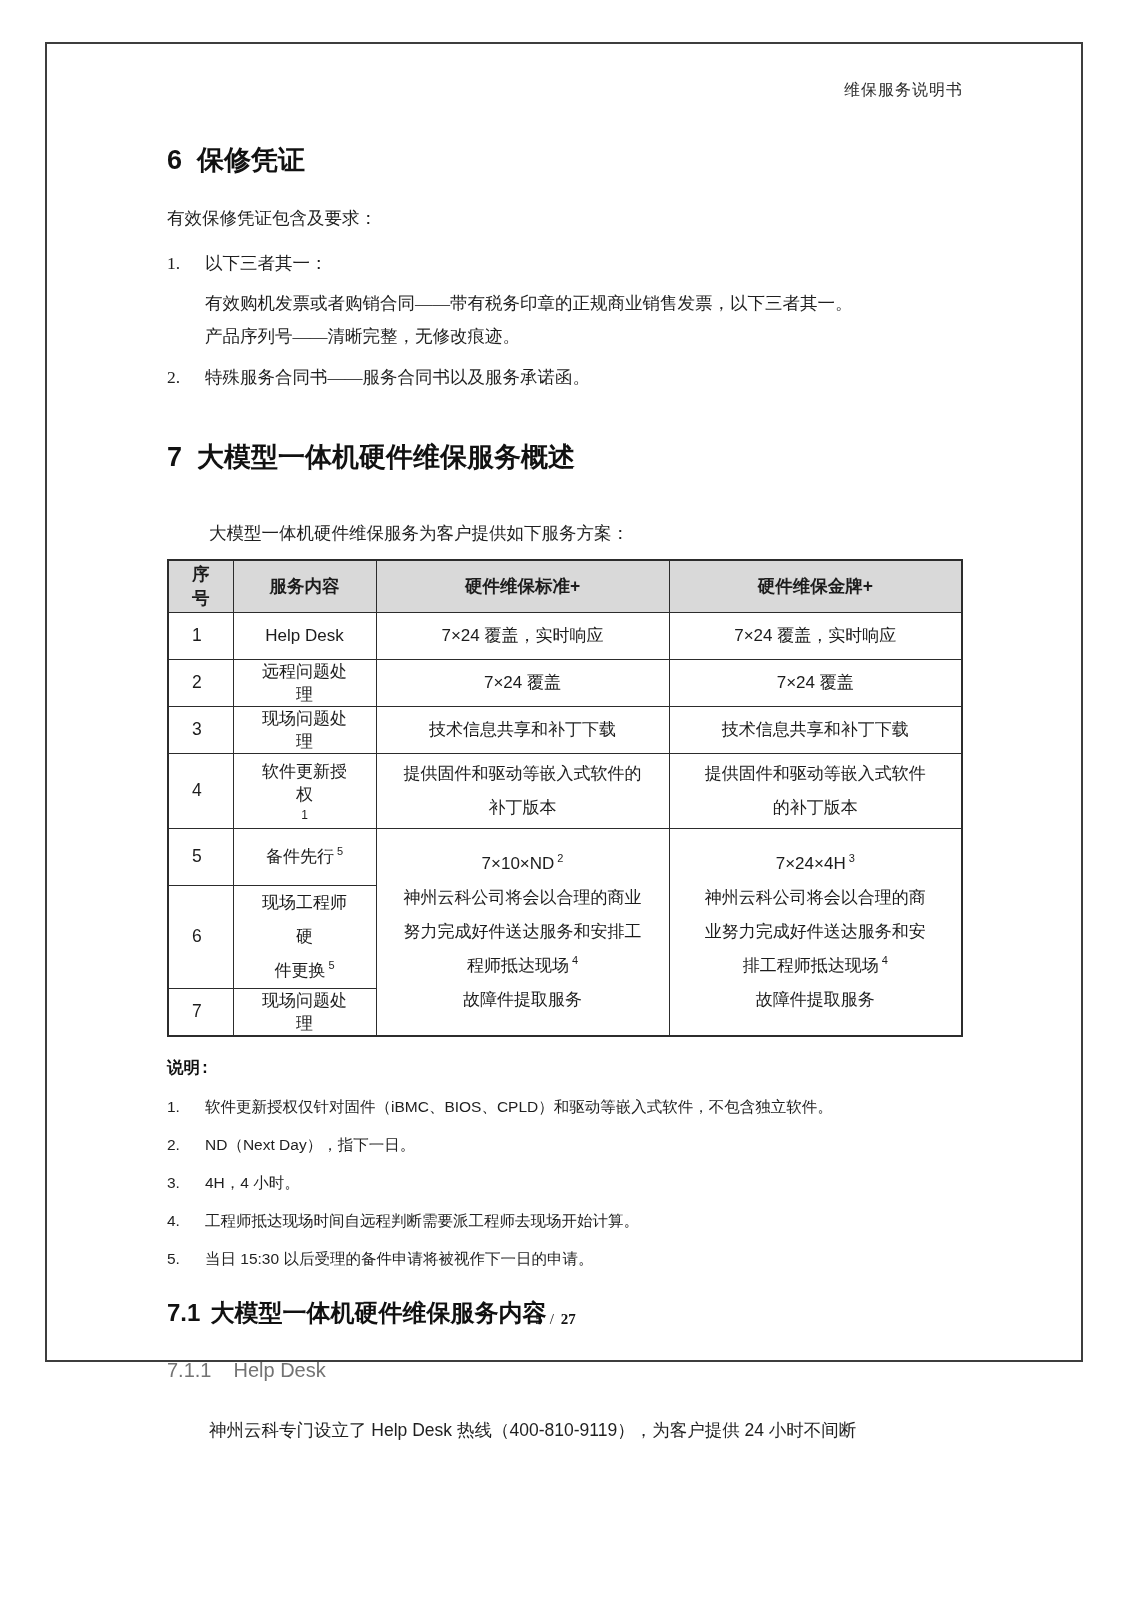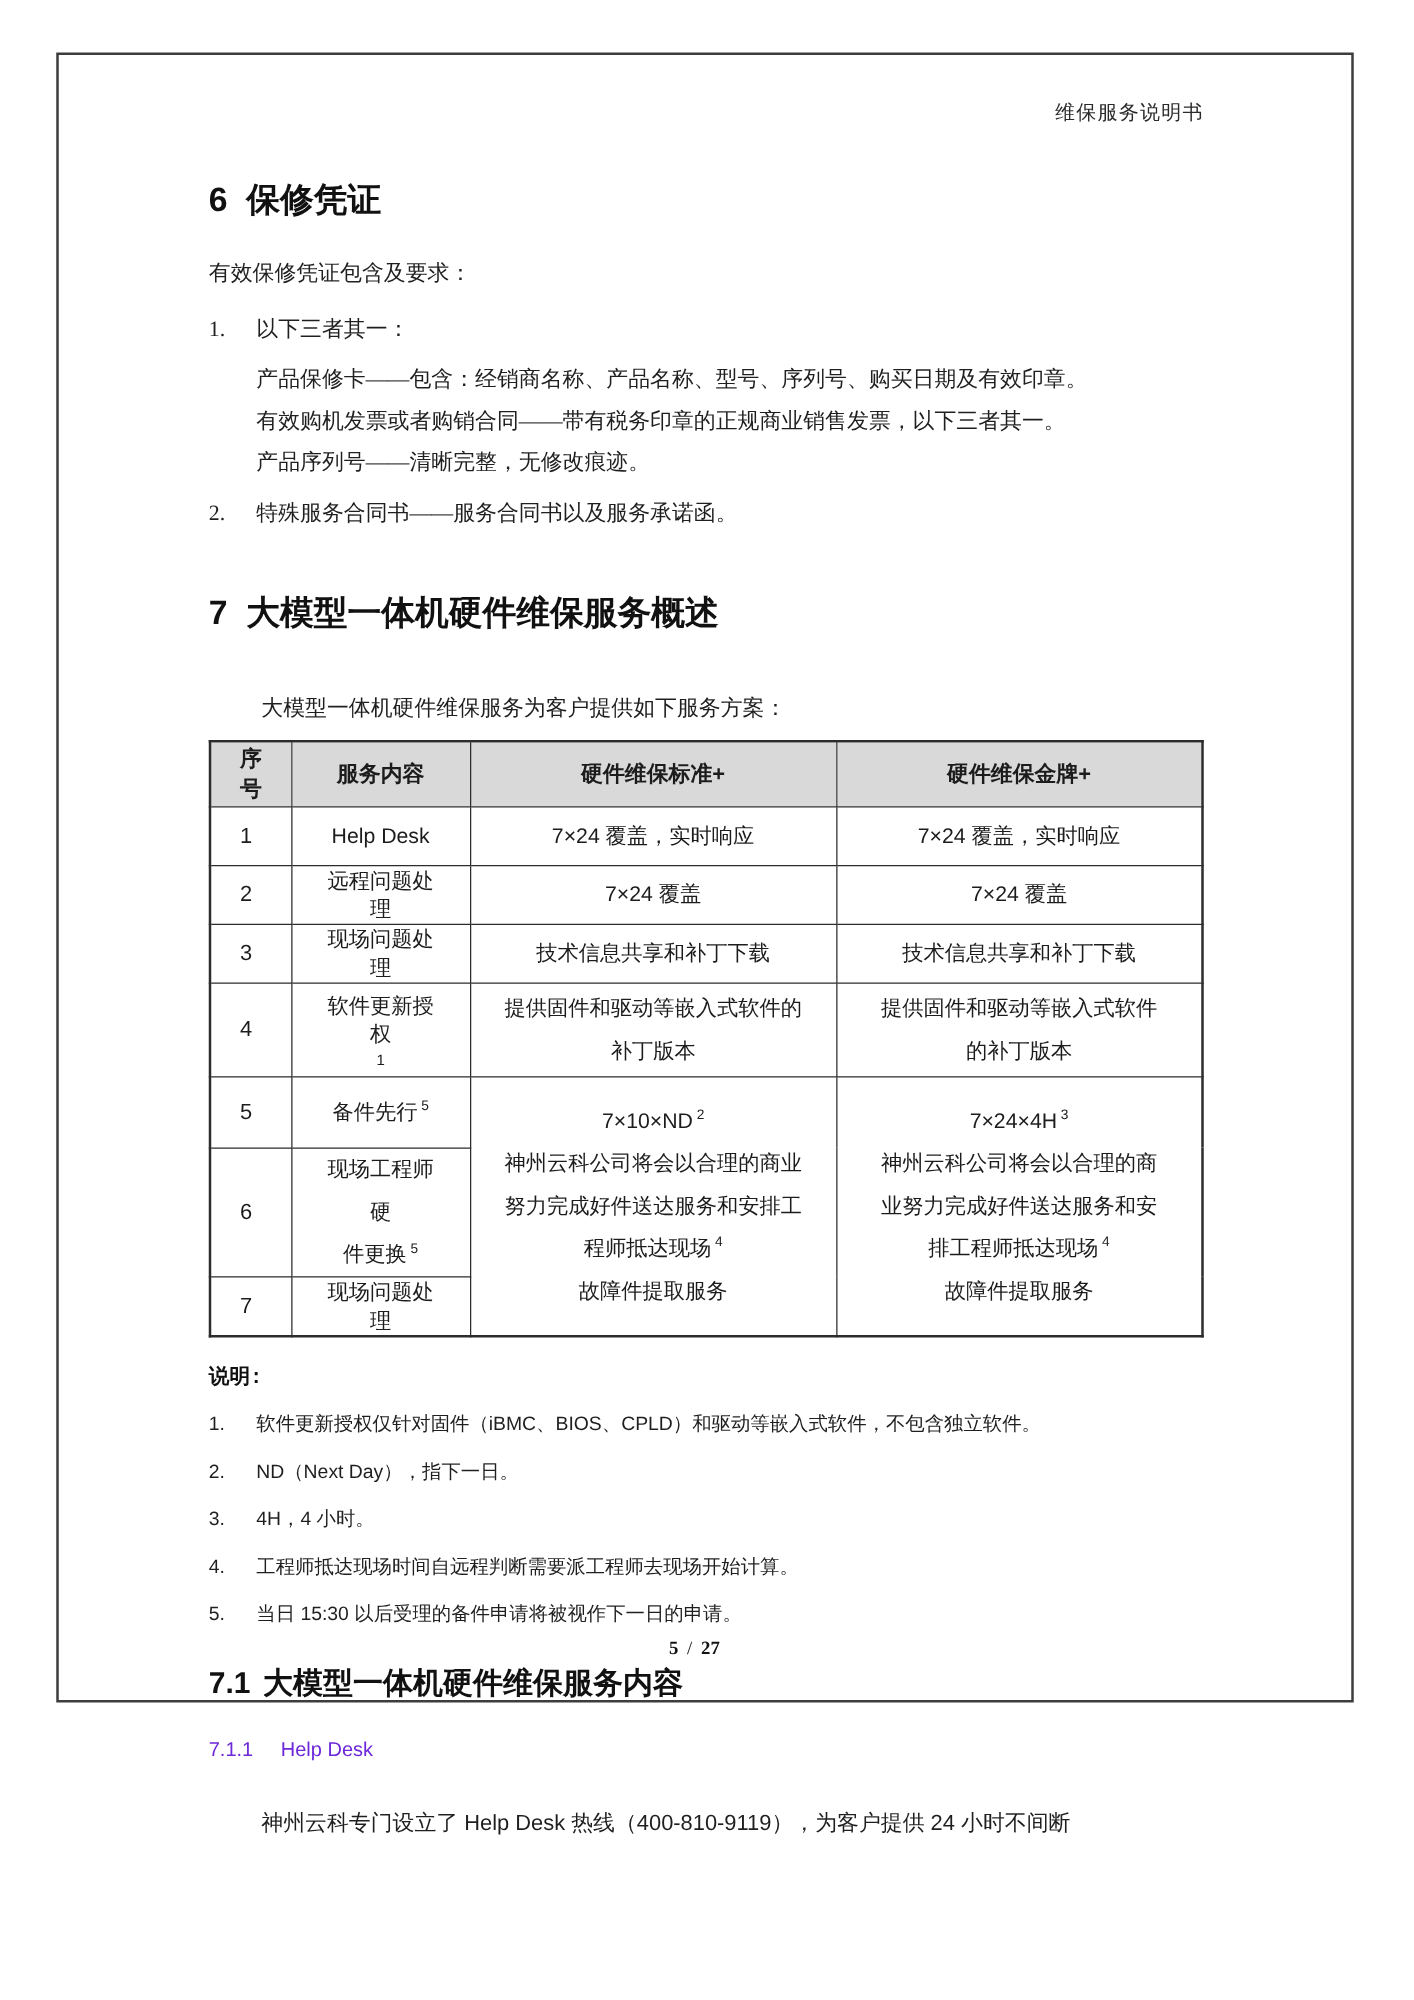--- a/index.html
+++ b/index.html
@@ -17,21 +17,21 @@
 
   .running-header{
     text-align:right;font-family:"Liberation Serif","DejaVu Serif",serif;
     font-size:16px;color:#2a2a2a;height:22px;letter-spacing:1px;
   }
 
   .h-big{margin:40px 0 0 0;font-size:27px;font-weight:bold;color:#111;display:flex;align-items:baseline;}
   .h-big .num{margin-right:15px;}
   .h-sub{margin:28px 0 0 0;font-size:24px;font-weight:bold;color:#111;display:flex;align-items:baseline;}
   .h-sub .num{margin-right:10px;}
-  .h-minor{margin:30px 0 0 0;font-size:16px;font-weight:normal;color:#6d28d9;display:flex;align-items:baseline;}
+  .h-minor{margin:30px 0 0 0;font-size:20px;font-weight:normal;color:#737373;display:flex;align-items:baseline;}
   .h-minor .num{margin-right:22px;}
 
   .p-body{font-size:17.5px;line-height:24px;}
   .intro6{margin-top:28px;}
   .list-item{margin-top:21px;display:flex;}
   .list-item .no{width:38px;flex:0 0 38px;}
   .sub-par{margin:12px 0 0 38px;}
   .sub-par .line{line-height:33px;}
   .item2{margin-top:12px;}
 
@@ -88,21 +88,20 @@
     </div>
 
     <div class="p-body serif intro6">有效保修凭证包含及要求：</div>
 
     <div class="list-item p-body serif">
       <span class="no">1.</span>
       <span>以下三者其一：</span>
     </div>
 
     <div class="sub-par p-body serif">
-      <div class="line">产品保修卡——包含：经销商名称、产品名称、型号、序列号、购买日期及有效印章。</div>
       <div class="line">有效购机发票或者购销合同——带有税务印章的正规商业销售发票，以下三者其一。</div>
       <div class="line">产品序列号——清晰完整，无修改痕迹。</div>
     </div>
 
     <div class="list-item item2 p-body serif">
       <span class="no">2.</span>
       <span>特殊服务合同书——服务合同书以及服务承诺函。</span>
     </div>
 
     <div class="h-big h7">

